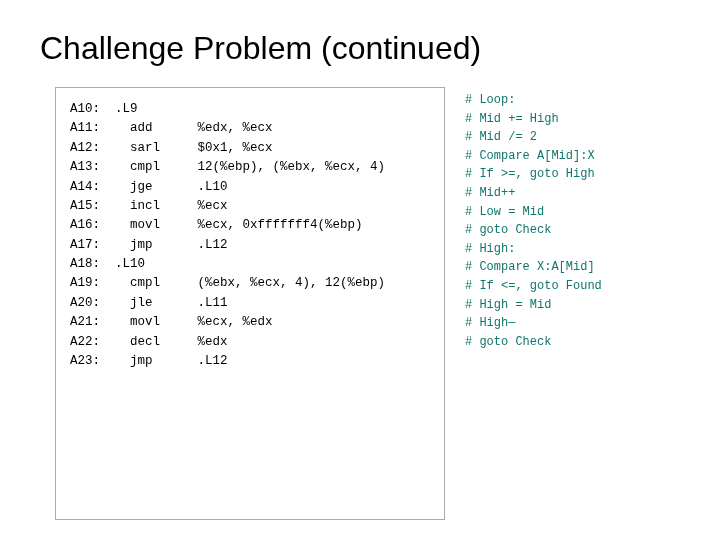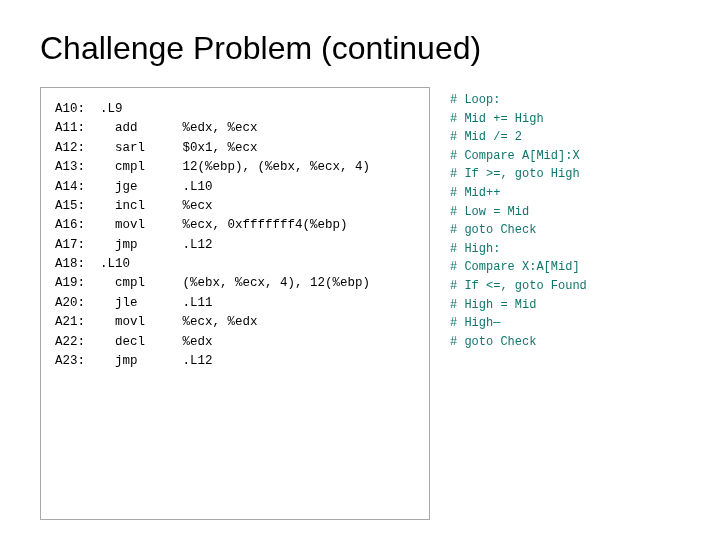--- a/index.html
+++ b/index.html
@@ -43,20 +43,21 @@
       border: 1px solid #aaaaaa;
       padding: 12px 14px;
       font-family: 'Courier New', Courier, monospace;
       font-size: 12.5px;
       line-height: 1.55;
       color: #000000;
       background: #ffffff;
       white-space: pre;
       flex: 0 0 auto;
       width: 390px;
+      margin-left: 15px;
     }
 
     .comments-box {
       font-family: 'Courier New', Courier, monospace;
       font-size: 12px;
       line-height: 1.55;
       color: #0f766e;
       white-space: pre;
       flex: 1;
       padding: 4px 0;

